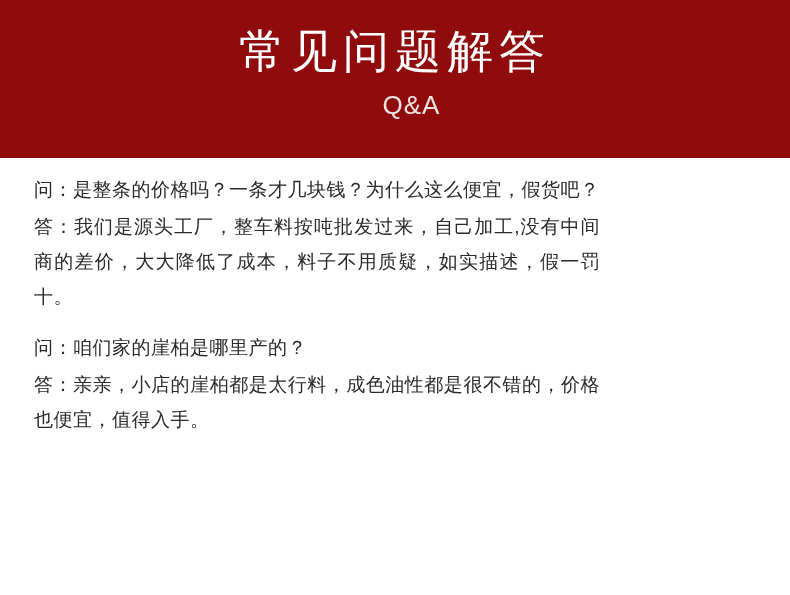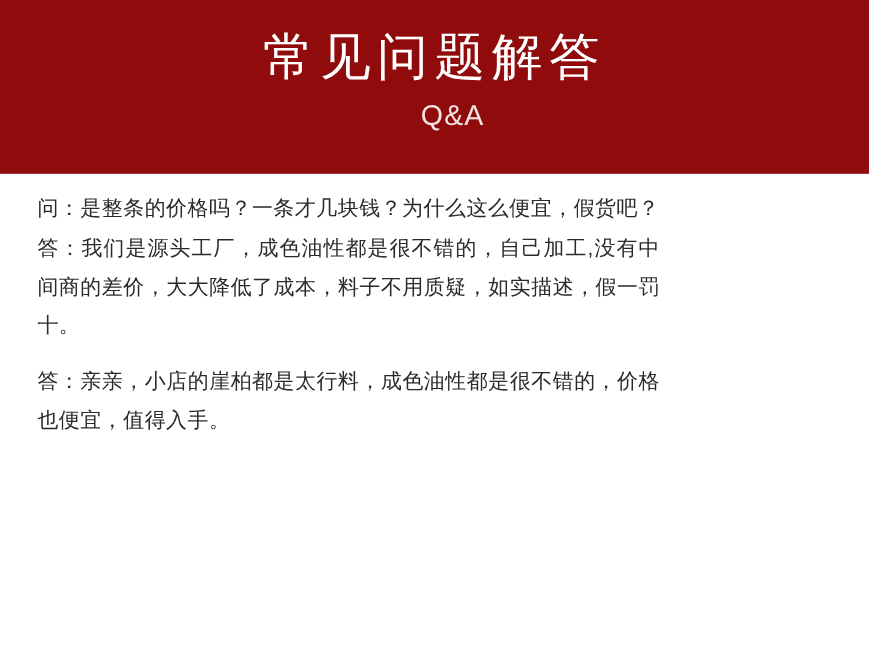--- a/index.html
+++ b/index.html
@@ -74,22 +74,23 @@
 
   <div class="header">
     <div class="header-title">常见问题解答</div>
     <div class="header-subtitle">Q&amp;A</div>
   </div>
 
   <div class="content">
 
     <div class="qa-block">
       <div class="qa-line question">问：是整条的价格吗？一条才几块钱？为什么这么便宜，假货吧？</div>
-      <div class="qa-line answer">答：我们是源头工厂，成色油性都是很不错的，自己加工,没有中间商的差价，大大降低了成本，料子不用质疑，如实描述，假一罚十。</div>
+      <div class="qa-line answer">答：我们是源头工厂，整车料按吨批发过来，自己加工,没有中间商的差价，大大降低了成本，料子不用质疑，如实描述，假一罚十。</div>
     </div>
 
     <div class="qa-block">
+      <div class="qa-line question">问：咱们家的崖柏是哪里产的？</div>
       <div class="qa-line answer">答：亲亲，小店的崖柏都是太行料，成色油性都是很不错的，价格也便宜，值得入手。</div>
     </div>
 
 
   </div>
 </div>
 
 </body></html>

